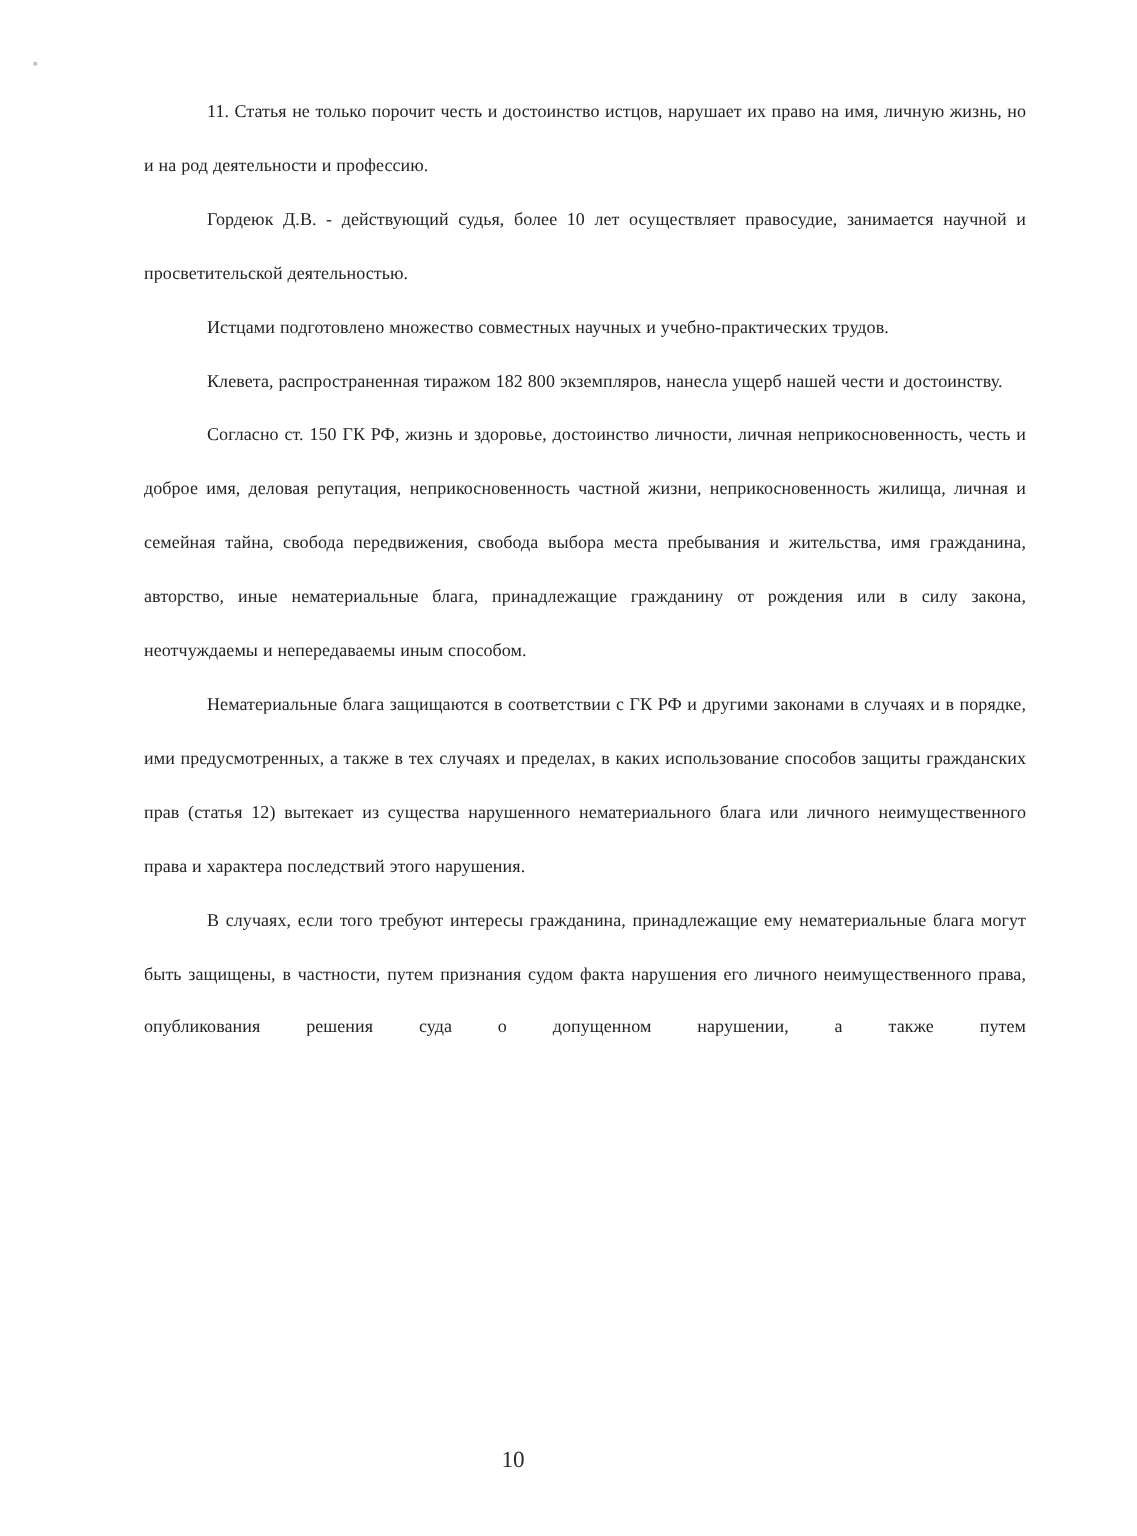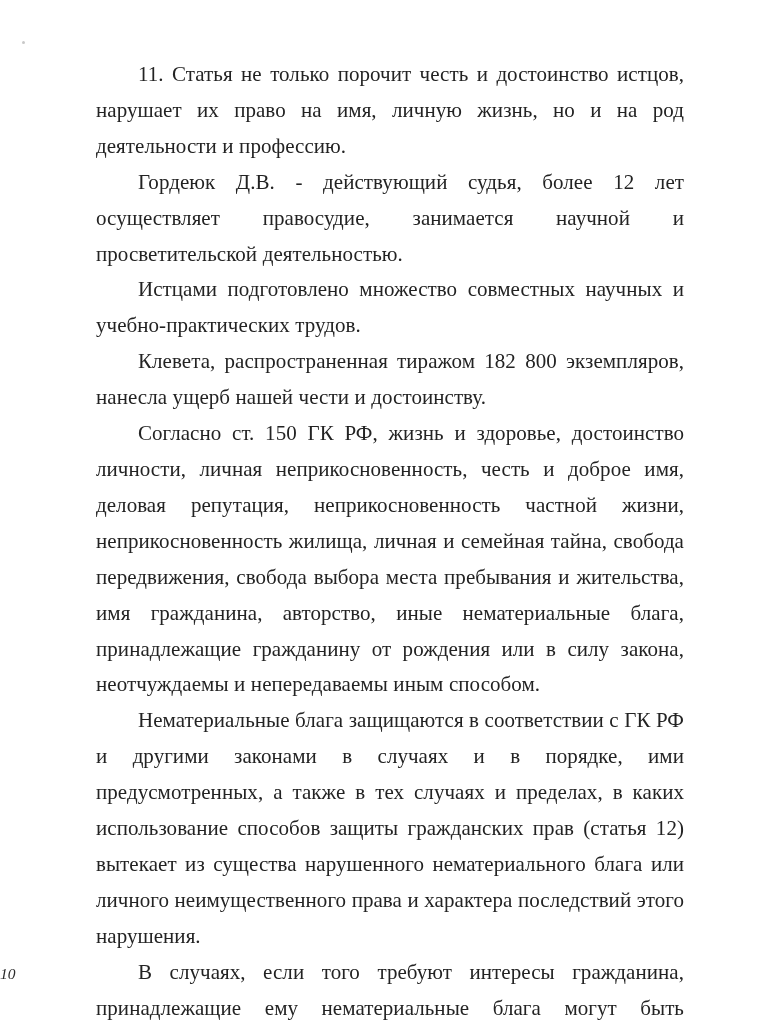--- a/index.html
+++ b/index.html
@@ -33,52 +33,51 @@
     position: absolute;
     left: 96px;
     top: 57px;
     width: 588px;
   }
   p.para {
     margin: 0;
     padding: 0;
     text-align: justify;
     text-indent: 42px;
-    font-size: 21px;
+    font-size: 12px;
     line-height: 35.9px;
     color: #232323;
     letter-spacing: 0.05px;
     word-spacing: 0.2px;
     -webkit-font-smoothing: antialiased;
   }
   p.para:last-of-type {
     text-align-last: justify;
   }
   .page-number {
     position: absolute;
     left: 0;
     top: 965px;
     width: 684px;
-    text-align: left;
+    text-align: center;
     font-size: 15.5px;
     color: #2b2b2b;
     font-family: "Liberation Serif", "DejaVu Serif", serif;
-    font-style: italic;
   }
 </style>
 </head>
 <body>
 
 <div class="page">
 
   <span class="scan-speck"></span>
 
   <div class="doc-body">
     <p class="para">11. Статья не только порочит честь и достоинство истцов, нарушает их право на имя, личную жизнь, но и на род деятельности и профессию.</p>
-    <p class="para">Гордеюк Д.В. - действующий судья, более 12 лет осуществляет правосудие, занимается научной и просветительской деятельностью.</p>
+    <p class="para">Гордеюк Д.В. - действующий судья, более 10 лет осуществляет правосудие, занимается научной и просветительской деятельностью.</p>
     <p class="para">Истцами подготовлено множество совместных научных и учебно-практических трудов.</p>
     <p class="para">Клевета, распространенная тиражом 182 800 экземпляров, нанесла ущерб нашей чести и достоинству.</p>
     <p class="para">Согласно ст. 150 ГК РФ, жизнь и здоровье, достоинство личности, личная неприкосновенность, честь и доброе имя, деловая репутация, неприкосновенность частной жизни, неприкосновенность жилища, личная и семейная тайна, свобода передвижения, свобода выбора места пребывания и жительства, имя гражданина, авторство, иные нематериальные блага, принадлежащие гражданину от рождения или в силу закона, неотчуждаемы и непередаваемы иным способом.</p>
     <p class="para">Нематериальные блага защищаются в соответствии с ГК РФ и другими законами в случаях и в порядке, ими предусмотренных, а также в тех случаях и пределах, в каких использование способов защиты гражданских прав (статья 12) вытекает из существа нарушенного нематериального блага или личного неимущественного права и характера последствий этого нарушения.</p>
     <p class="para">В случаях, если того требуют интересы гражданина, принадлежащие ему нематериальные блага могут быть защищены, в частности, путем признания судом факта нарушения его личного неимущественного права, опубликования решения суда о допущенном нарушении, а также путем</p>
   </div>
 
   <div class="page-number">10</div>
 
 </div>

